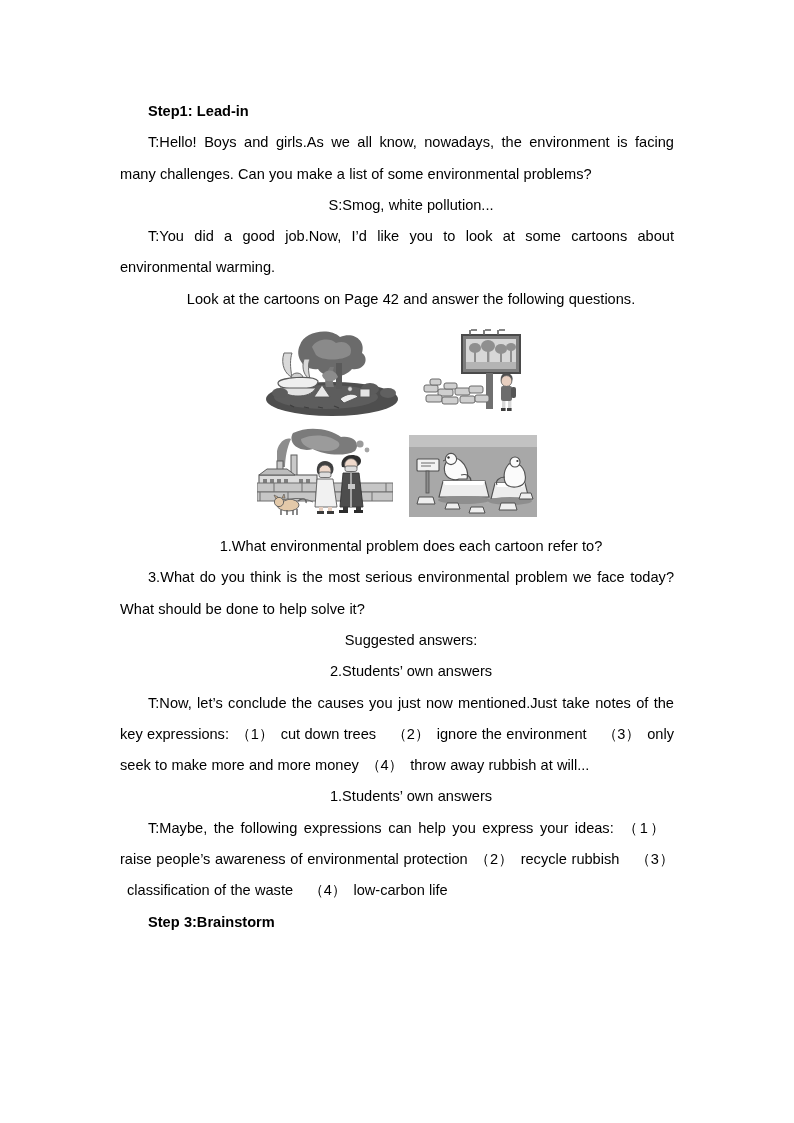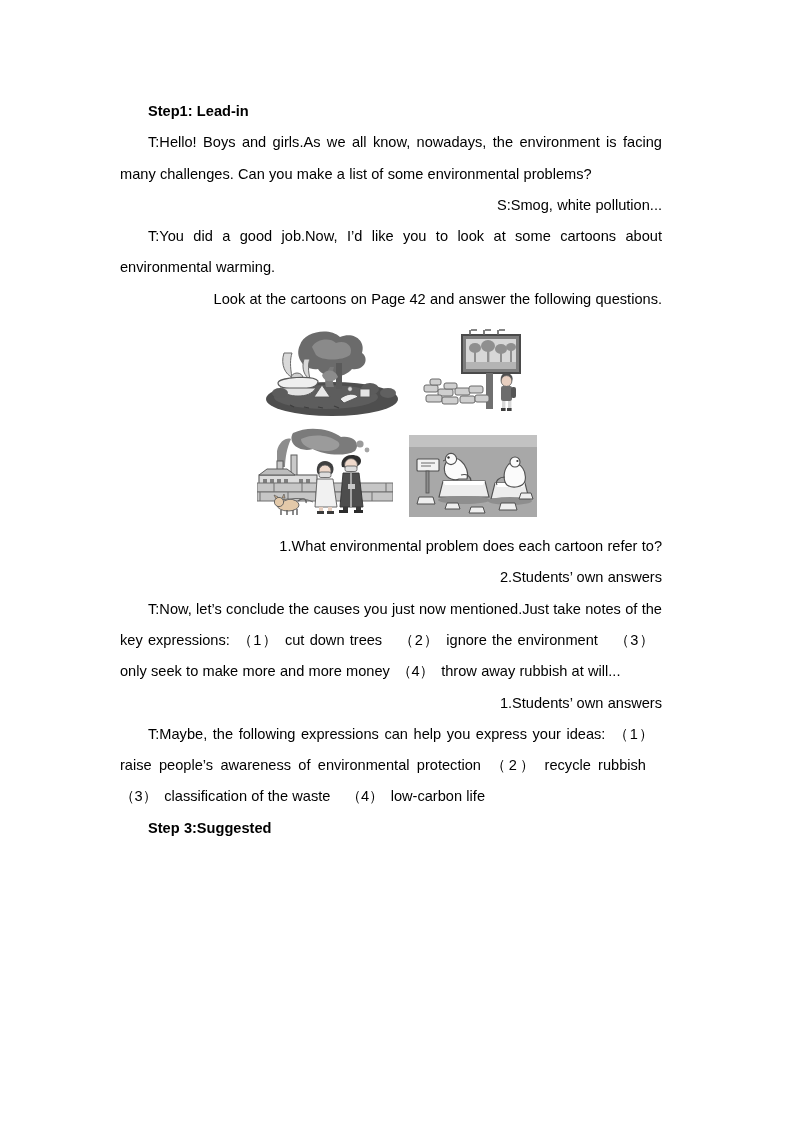--- a/index.html
+++ b/index.html
@@ -17,34 +17,34 @@
     font-family: "Liberation Sans", sans-serif;
     color: #000000;
   }
   .content {
     position: absolute;
     left: 120px;
     top: 96px;
     width: 554px;
   }
   .para {
-    margin: 0 12px 0px 0;
+    margin: 0 0 0px 0;
     font-size: 14.6px;
     line-height: 31.3px;
     text-align: justify;
     text-justify: inter-word;
     text-indent: 28px;
     word-spacing: 0.2px;
   }
   .para.bold {
     font-weight: bold;
     text-align: left;
   }
   .para.left {
-    text-align: right;
+    text-align: center;
   }
   .figure-block {
     margin: 12px 0 14px 0;
     display: flex;
     flex-direction: column;
     align-items: center;
   }
   .fig-row {
     display: flex;
     align-items: flex-end;
@@ -248,28 +248,30 @@
             <path d="M112 58 l10 0 l2 6 l-14 0 Z"></path>
           </g>
         </svg>
 
       </div>
     </div>
 
     <p class="para left">1.What environmental problem does each cartoon refer to?</p>
 
 
-
+    <p class="para">3.What do you think is the most serious environmental problem we face today?What should be done to help solve it?</p>
+
+    <p class="para left">Suggested answers:</p>
 
 
     <p class="para left">2.Students’ own answers</p>
 
     <p class="para"><span>T:Now, let’s conclude the causes you just now mentioned.Just take notes of the key expressions:</span><span class="sp-sm"></span><span>（1）</span><span class="sp-sm"></span><span>cut down trees</span><span class="sp"></span><span>（2）</span><span class="sp-sm"></span><span>ignore the environment</span><span class="sp"></span><span>（3）</span><span class="sp-sm"></span><span>only seek to make more and more money</span><span class="sp-sm"></span><span>（4）</span><span class="sp-sm"></span><span>throw away rubbish at will...</span></p>
 
     <p class="para left">1.Students’ own answers</p>
 
     <p class="para"><span>T:Maybe, the following expressions can help you express your ideas:</span><span class="sp-sm"></span><span>（1）</span><span class="sp-sm"></span><span>raise people’s awareness of environmental protection</span><span class="sp-sm"></span><span>（2）</span><span class="sp-sm"></span><span>recycle rubbish</span><span class="sp"></span><span>（3）</span><span class="sp-sm"></span><span>classification of the waste</span><span class="sp"></span><span>（4）</span><span class="sp-sm"></span><span>low-carbon life</span></p>
 
 
-    <p class="para bold">Step 3:Suggested</p>
+    <p class="para bold">Step 3:Brainstorm</p>
 
   </div>
 </div>
 
 </body></html>

